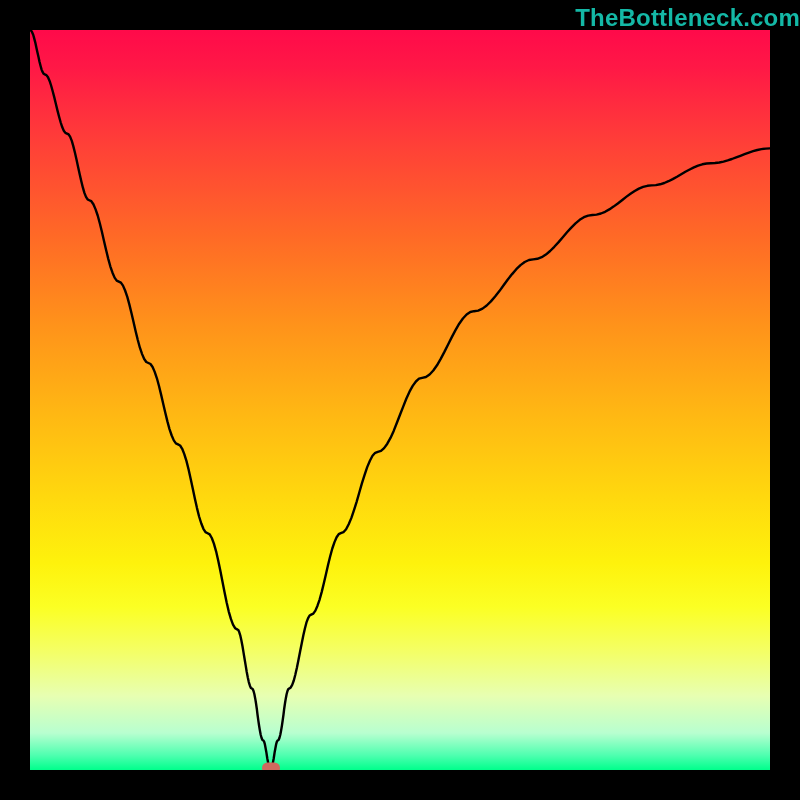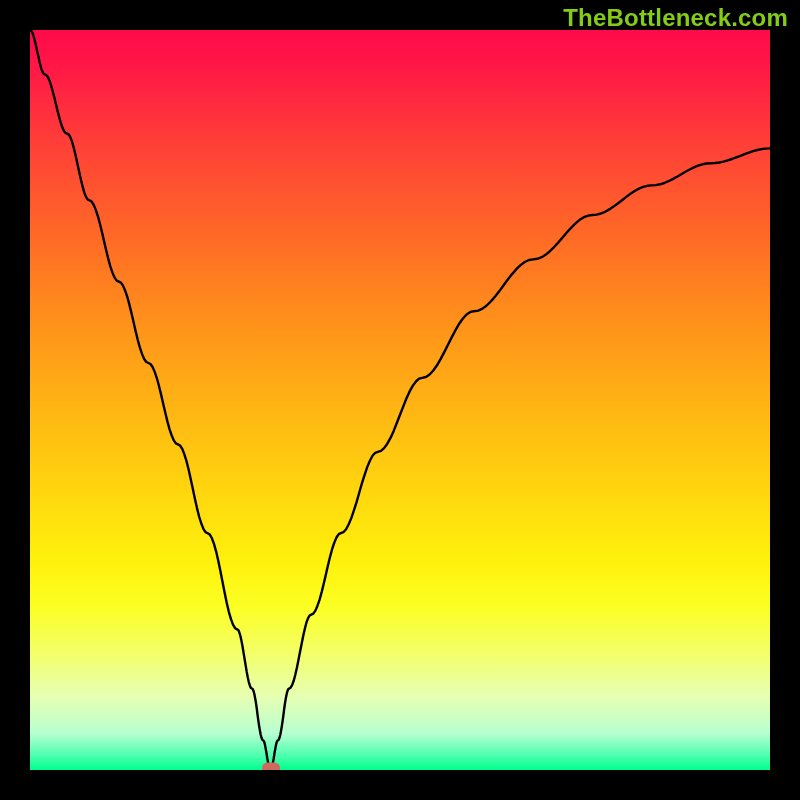--- a/index.html
+++ b/index.html
@@ -13,22 +13,22 @@
   }
   .frame {
     position: relative;
     width: 800px;
     height: 800px;
     background: #000;
   }
   .watermark {
     position: absolute;
     top: 4px;
-    right: 12px;
-    color: #84cc16;
+    right: 0;
+    color: #14b8a6;
     font-size: 24px;
     font-weight: 600;
     letter-spacing: 0.2px;
     z-index: 10;
   }
   .plot {
     position: absolute;
     left: 30px;
     top: 30px;
     width: 740px;

